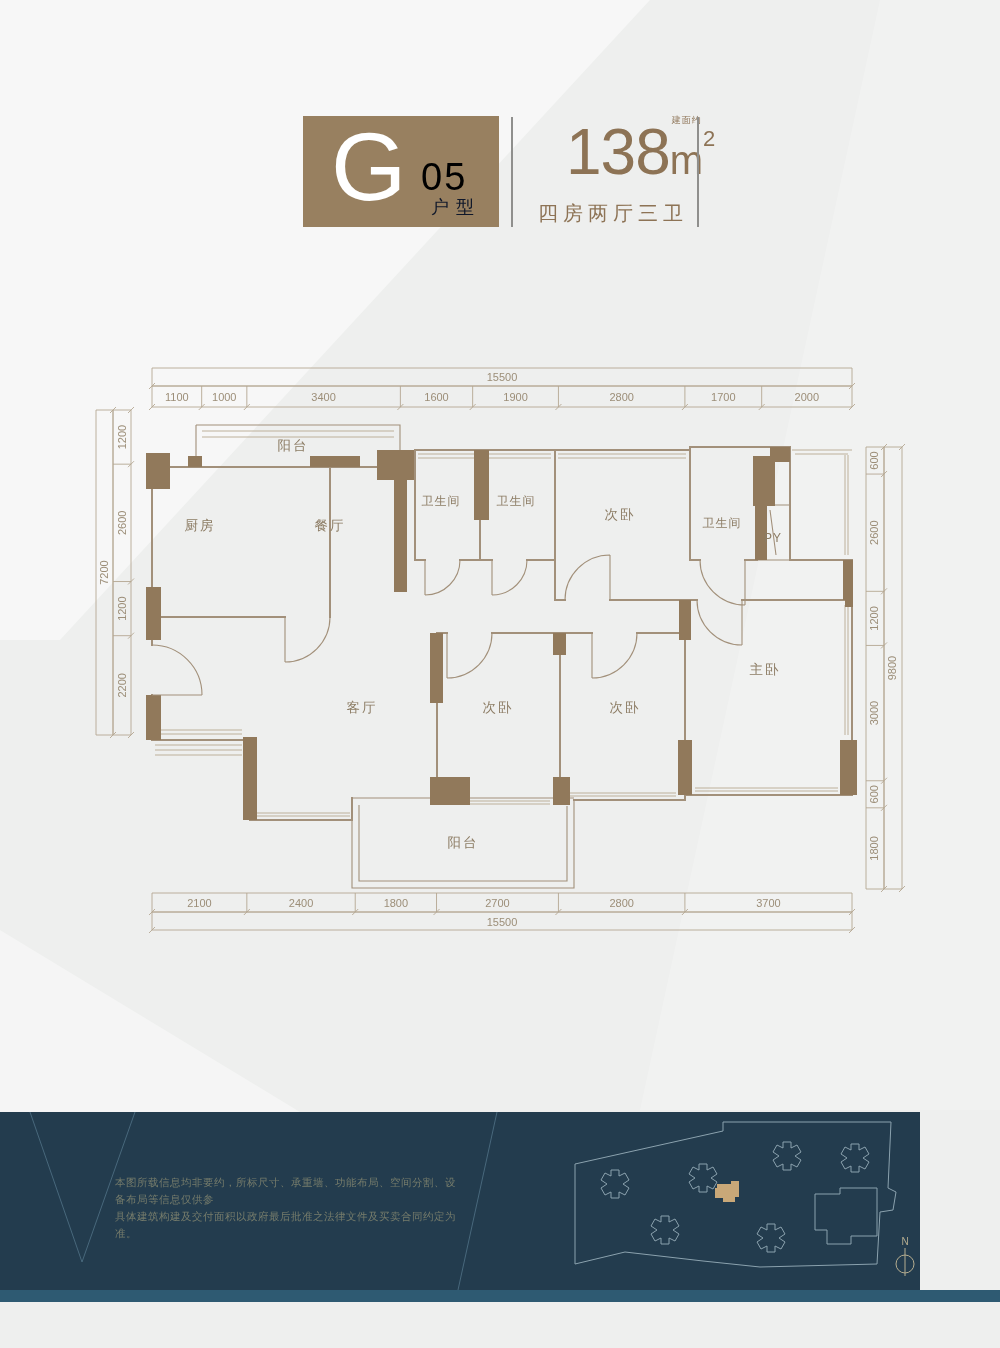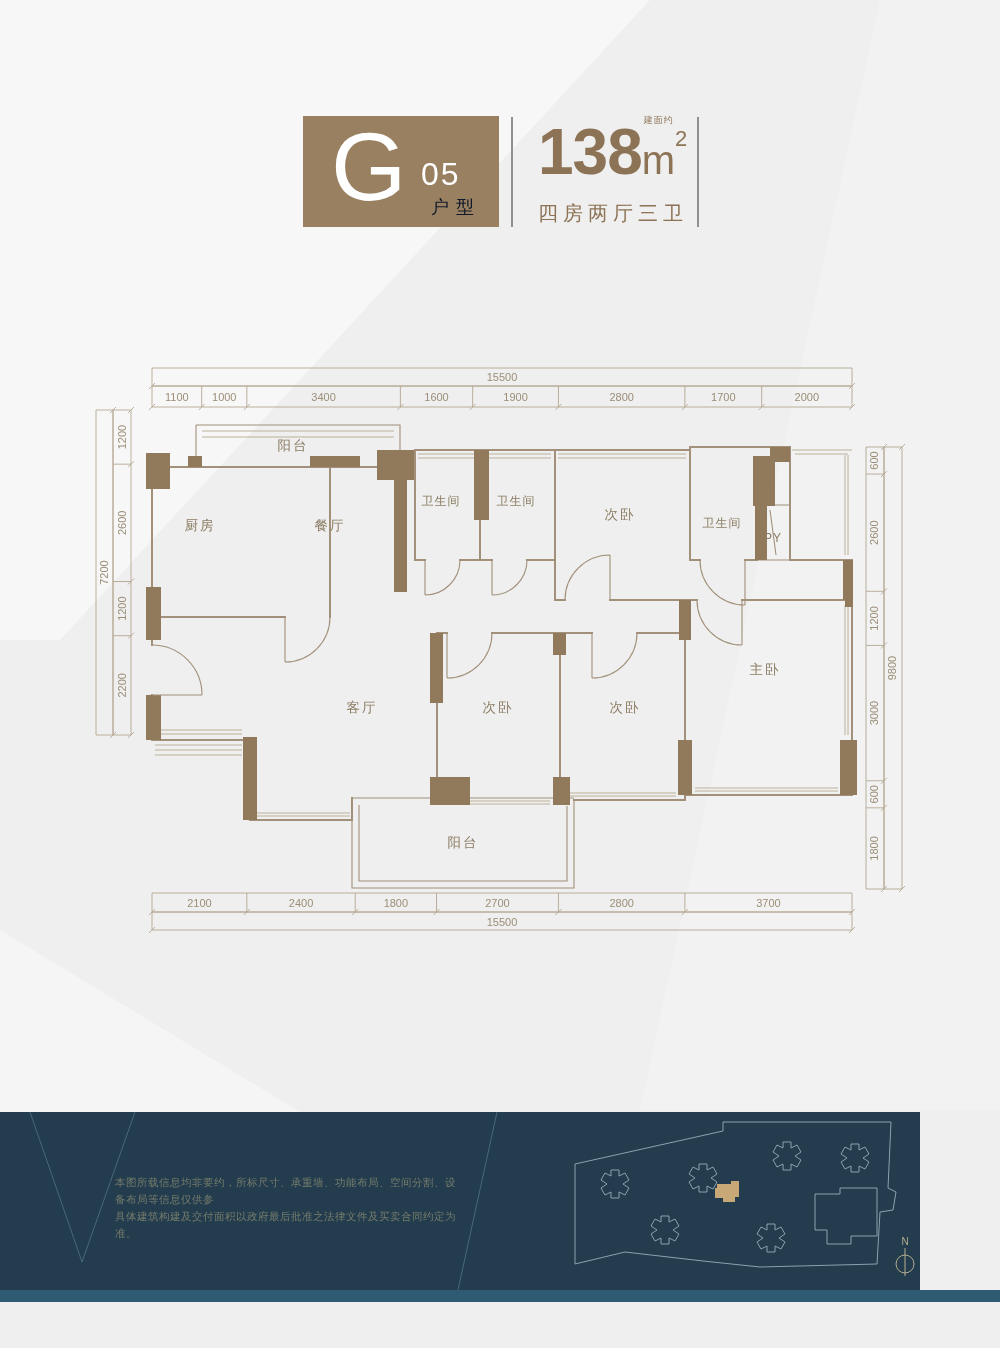--- a/index.html
+++ b/index.html
@@ -3,27 +3,27 @@
 <meta charset="utf-8">
 <style>
   html,body{margin:0;padding:0;background:#d8dada;}
   .page{position:relative;width:1000px;height:1348px;margin:0 auto;overflow:hidden;
         background:#eeefee;font-family:"Liberation Sans",sans-serif;}
   .bg-deco{position:absolute;left:0;top:0;width:1000px;height:1348px;pointer-events:none;}
 
   
   .unit-badge{position:absolute;left:303px;top:116px;width:196px;height:111px;background:var(--badge-bg);}
   .badge-letter{position:absolute;left:28px;top:2px;font-size:97px;font-weight:300;color:#ffffff;line-height:1;}
-  .badge-number{position:absolute;left:118px;top:42px;font-size:32px;color:#ffffff;letter-spacing:2px;line-height:1;}
+  .badge-number{position:absolute;left:118px;top:42px;font-size:38px;color:#000000;letter-spacing:2px;line-height:1;}
   .badge-type{position:absolute;left:128px;top:82px;font-size:18px;color:#0f172a;letter-spacing:7px;line-height:1;}
   .divider{position:absolute;top:117px;width:2px;height:110px;background:var(--divider);}
   .d1{left:511px;} .d2{left:697px;}
   .area-block{position:absolute;left:538px;top:120px;color:var(--accent-text);}
   .area-line{position:relative;height:64px;}
-  .area-value{font-size:64px;font-weight:700;line-height:64px;letter-spacing:-1px;}
+  .area-value{font-size:64px;font-weight:400;line-height:64px;letter-spacing:-1px;margin-left:28px;}
   .m-wrap{position:relative;display:inline-block;}
   .area-unit{font-size:40px;font-weight:300;line-height:40px;}
   .area-prefix{position:absolute;left:2px;top:-26px;font-size:9px;letter-spacing:1px;white-space:nowrap;}
   .area-sup{font-size:22px;vertical-align:28px;}
   .layout-label{margin-top:16px;font-size:20px;letter-spacing:5px;}
 
   
   #plan-svg{position:absolute;left:85px;top:360px;width:840px;height:580px;}
   .wall{stroke:var(--wall);stroke-width:2;fill:none;stroke-linecap:square;}
   .thinwall{stroke:var(--wall);stroke-width:1.1;fill:none;}

